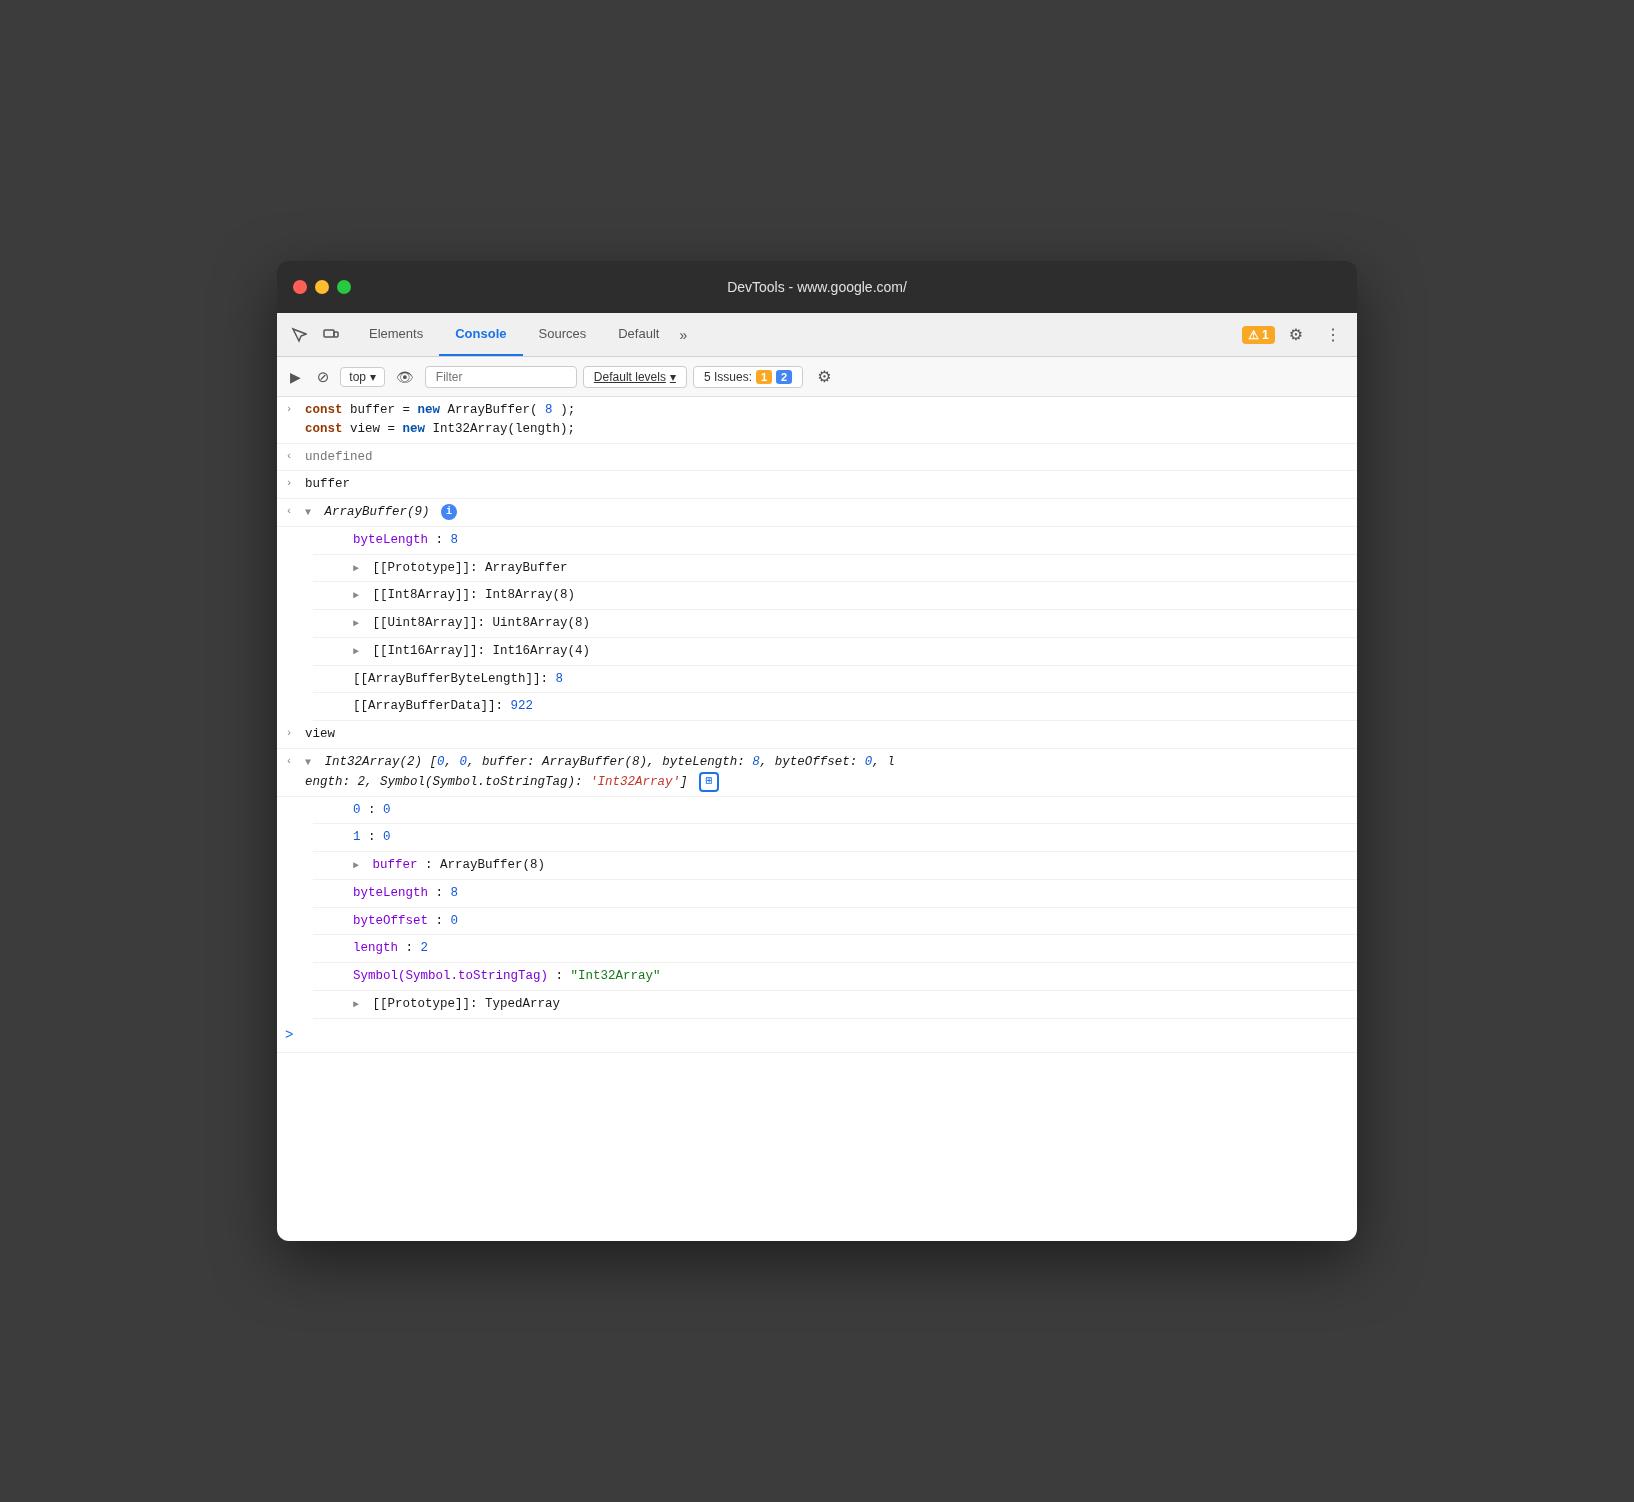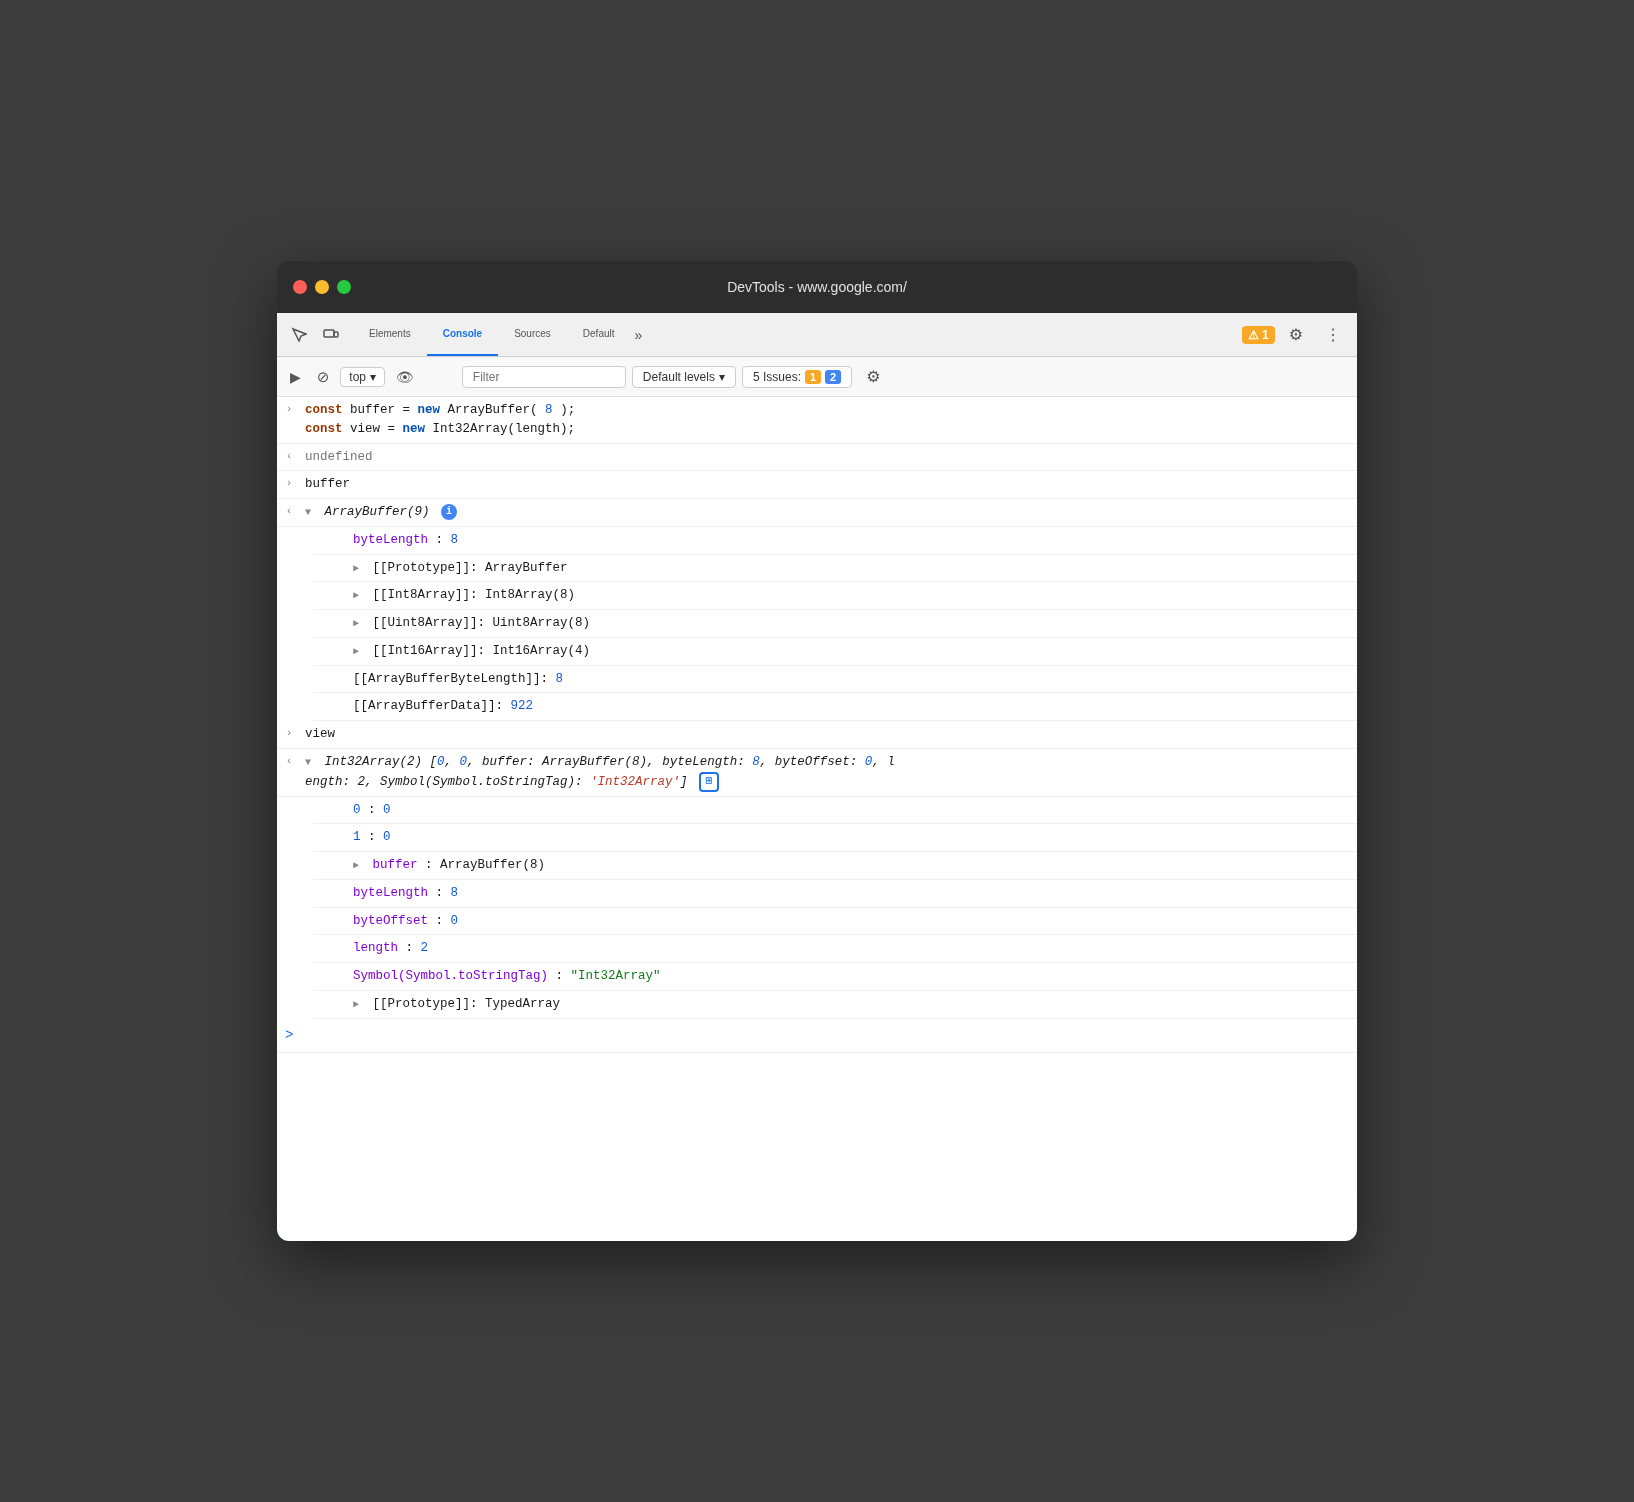--- a/index.html
+++ b/index.html
@@ -76,21 +76,21 @@
       display: flex;
       align-items: center;
       height: 100%;
       margin-left: 4px;
     }
     .tab {
       padding: 0 16px;
       height: 100%;
       display: flex;
       align-items: center;
-      font-size: 10px;
+      font-size: 13px;
       color: #555;
       cursor: pointer;
       border-bottom: 2px solid transparent;
     }
     .tab.active {
       color: #1a73e8;
       border-bottom: 2px solid #1a73e8;
       font-weight: bold;
     }
     .toolbar-spacer { flex: 1; }
@@ -141,36 +141,36 @@
       font-size: 12px;
       color: #333;
       background: white;
       cursor: pointer;
     }
     .filter-input {
       border: 1px solid #ccc;
       border-radius: 4px;
       padding: 3px 10px;
       font-size: 12px;
-      width: 164px;
+      width: 152px;
       outline: none;
       color: #333;
-      margin-left: 37px;
     }
     .default-levels-btn {
       display: flex;
       align-items: flex-end;
       gap: 4px;
       border: 1px solid #ccc;
       border-radius: 4px;
       padding: 3px 10px;
       font-size: 12px;
       color: #333;
       background: white;
       cursor: pointer;
+      text-decoration: underline;
     }
     .issues-badge {
       display: flex;
       align-items: center;
       gap: 4px;
       border: 1px solid #ccc;
       border-radius: 4px;
       padding: 3px 10px;
       font-size: 12px;
       color: #333;

